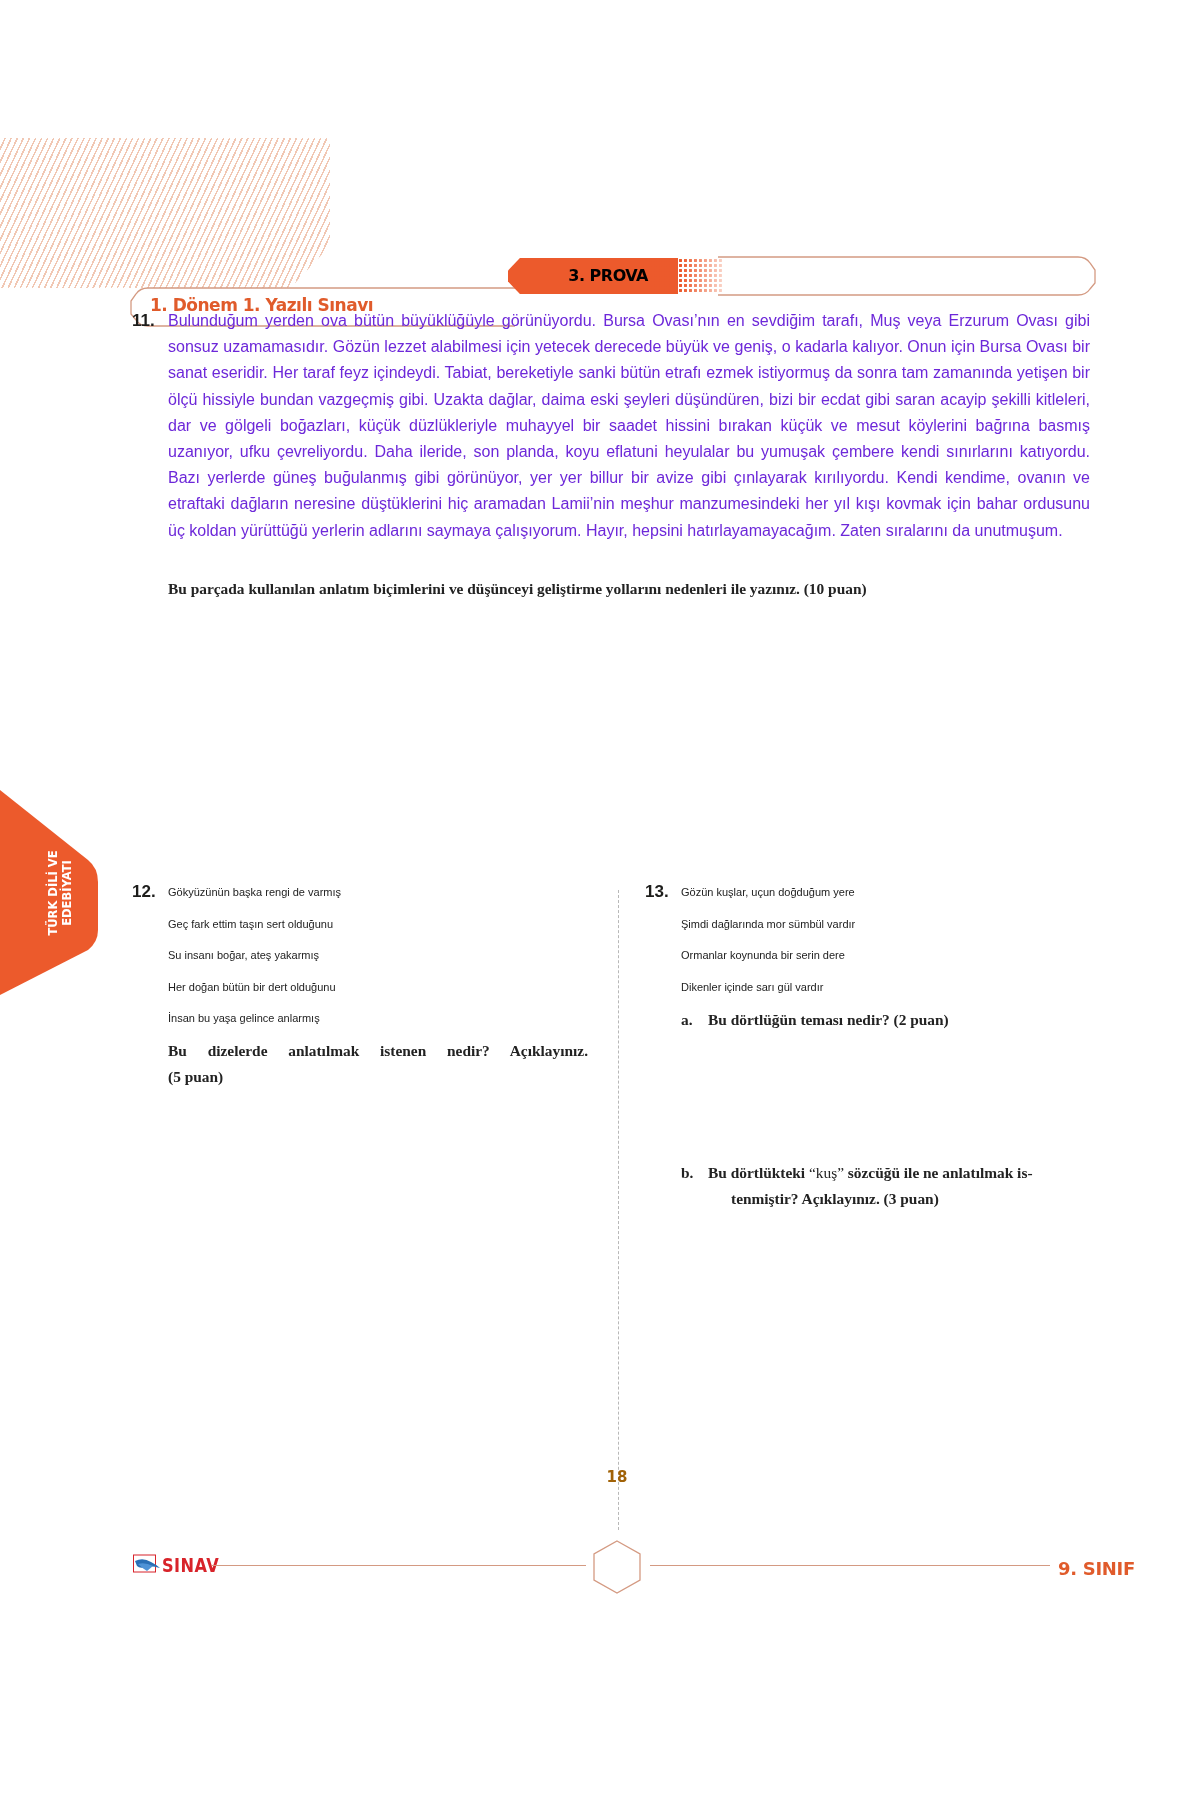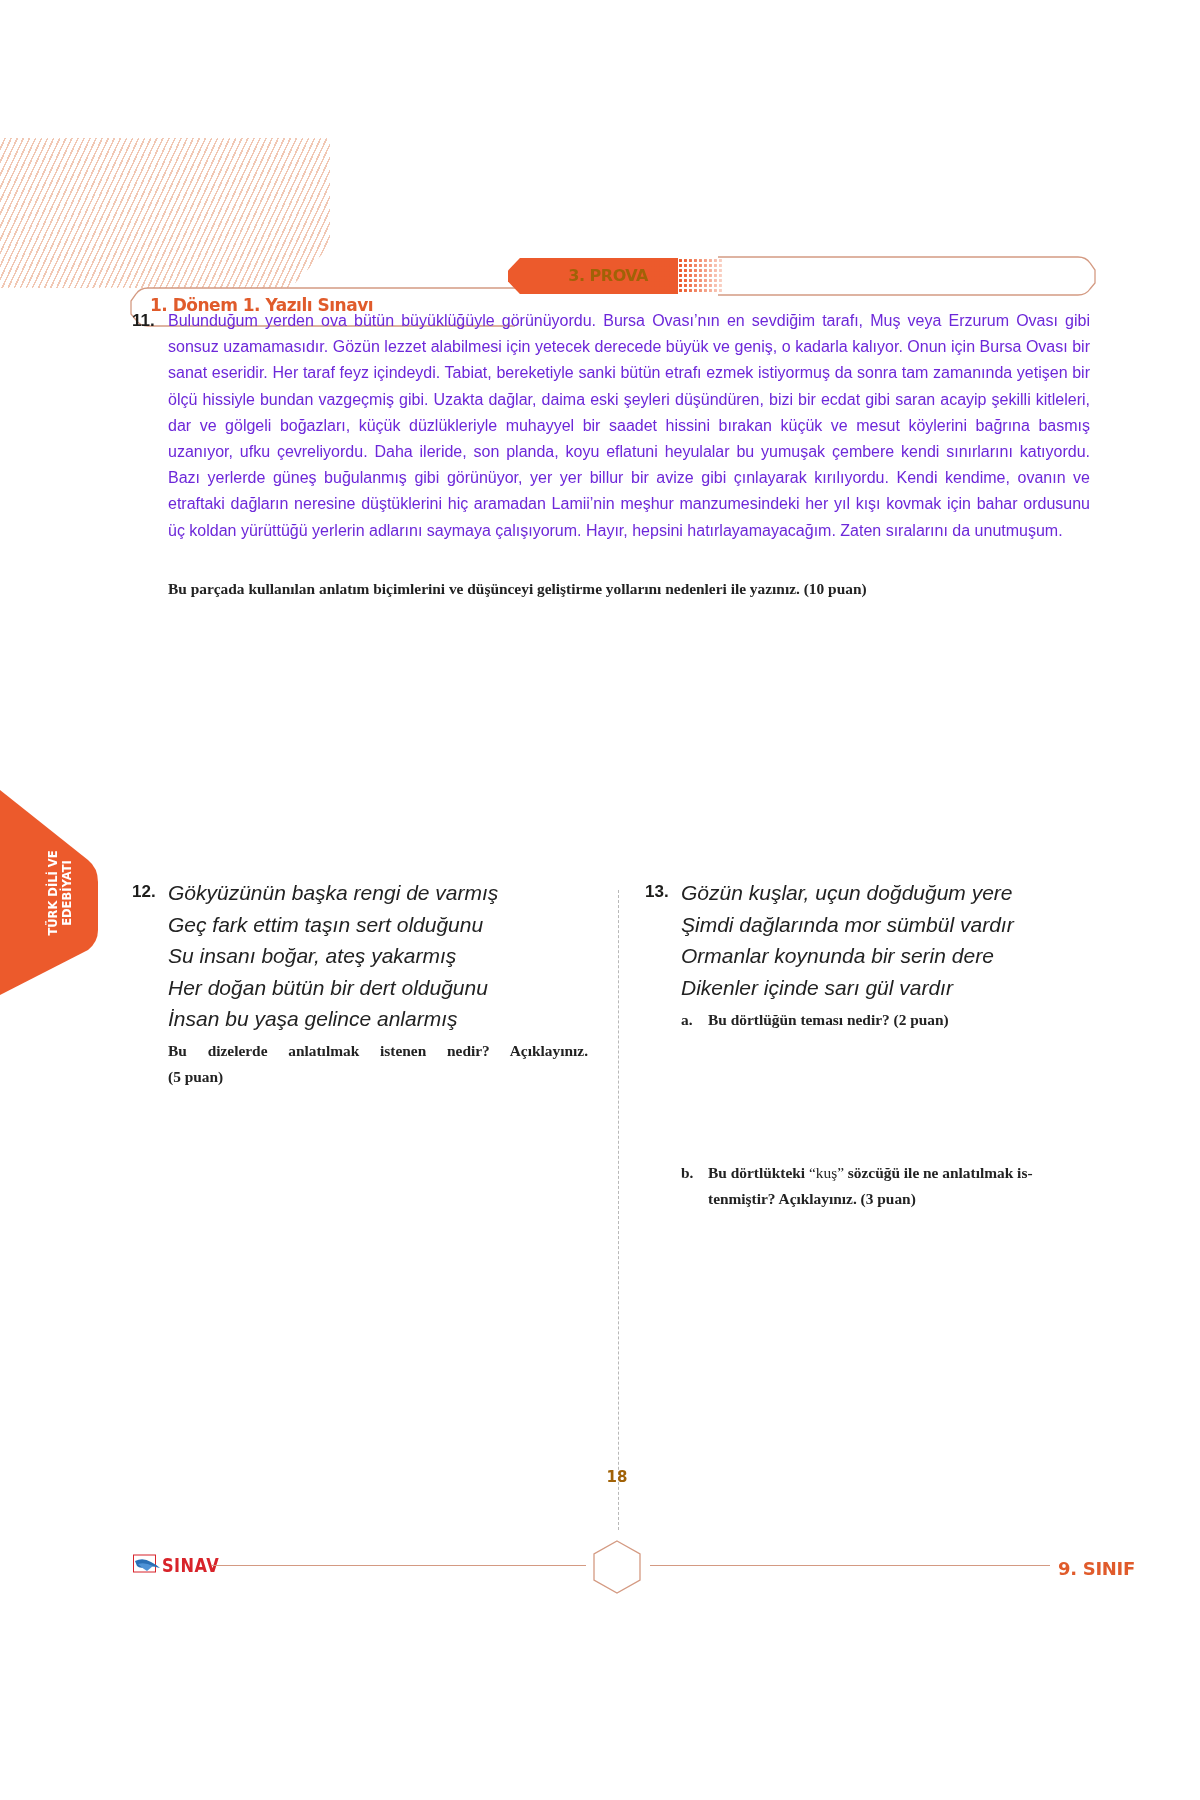--- a/index.html
+++ b/index.html
@@ -19,34 +19,34 @@
                font-size:17px; color:#e05b2b; letter-spacing:-0.5px; white-space:nowrap; }
   .prova { position:absolute; left:508px; top:258px; width:215px; height:36px; }
   .prova-pill { position:absolute; left:0; top:0; width:170px; height:36px; background:#ec5a2c;
                 border-radius:12px 0 0 12px; clip-path: polygon(7% 0, 100% 0, 100% 100%, 7% 100%, 0 65%, 0 35%); }
   .prova-dots { position:absolute; left:140px; top:0; width:75px; height:36px;
                 background-image: radial-gradient(circle, #ec5a2c 1.4px, transparent 1.6px);
                 background-size:5px 5px;
                 -webkit-mask-image: linear-gradient(90deg, #000 0%, #000 45%, rgba(0,0,0,0.25) 100%);
                 mask-image: linear-gradient(90deg, #000 0%, #000 45%, rgba(0,0,0,0.25) 100%); }
   .prova-label { position:absolute; left:0; top:8px; width:150px; text-align:right; font-family:"DejaVu Sans", sans-serif;
-                 font-weight:bold; font-size:16px; color:#a16207; letter-spacing:-0.5px; padding-right:10px; box-sizing:border-box; }
+                 font-weight:bold; font-size:16px; color:#000000; letter-spacing:-0.5px; padding-right:10px; box-sizing:border-box; }
 
   
   .qnum { position:absolute; font-weight:bold; font-size:17px; color:#1d1d1b; }
   .para { position:absolute; font-size:16px; line-height:26.2px; color:#6d28d9; text-align:justify; }
   .bold-q { position:absolute; font-weight:bold; font-size:15.4px; line-height:26px; color:#222;font-family:Liberation Serif, serif; }
 
   
   .side-tab { position:absolute; left:0; top:790px; width:98px; height:205px; }
   .side-tab-text { position:absolute; left:46px; top:893px; transform-origin:0 0; transform:rotate(-90deg) translate(-50%, 0);
                    font-family:"DejaVu Sans", sans-serif; font-weight:bold; color:#ffffff; font-size:11.5px;
                    line-height:14px; text-align:center; white-space:nowrap; }
 
-  .verse { position:absolute; font-size:21px; line-height:31.5px; color:#222;font-style:italic; }
+  .verse { position:absolute; font-size:11px; line-height:31.5px; color:#222; }
   .divider { position:absolute; left:618px; top:890px; width:0; height:640px; border-left:1.5px dashed #b8b8b8; }
 
   
   .footer-line { position:absolute; top:1565px; height:1px; background:#d49a82; }
   .hex { position:absolute; left:592px; top:1540px; width:50px; height:54px; }
   .hex-num { position:absolute; left:592px; top:1468px; width:50px; text-align:center; font-family:"DejaVu Sans", sans-serif;
              font-weight:bold; font-size:15px; color:#a16207; }
   .grade { position:absolute; left:1058px; top:1558px; font-family:"DejaVu Sans", sans-serif; font-weight:bold; font-size:18px; color:#e05b2b; letter-spacing:-0.3px; }
   .logo { position:absolute; left:133px; top:1553px; }
   .logo-text { position:absolute; left:162px; top:1554px; font-family:"DejaVu Sans", sans-serif; font-weight:bold; font-size:19px; color:#d8232a; letter-spacing:0.5px; transform:scaleX(0.85); transform-origin:0 0; }
@@ -107,21 +107,21 @@
   <div>Ormanlar koynunda bir serin dere</div>
   <div>Dikenler içinde sarı gül vardır</div>
 </div>
 <div class="bold-q" style="left:681px; top:1007px;">a.</div>
 <div class="bold-q" style="left:708px; top:1007px;">Bu dörtlüğün teması nedir? (2 puan)</div>
 
 <div class="bold-q" style="left:681px; top:1160px;">b.</div>
 <div class="bold-q" style="left:708px; top:1160px; width:394px; white-space:nowrap;">
   <span>Bu dörtlükteki </span><span style="font-weight:normal;margin-top:32px;">“kuş”</span><span> sözcüğü ile ne anlatılmak is-</span>
 </div>
-<div class="bold-q" style="left:708px; top:1186px;text-align:center;">tenmiştir? Açıklayınız. (3 puan)</div>
+<div class="bold-q" style="left:731px; top:1186px;text-align:center;">tenmiştir? Açıklayınız. (3 puan)</div>
 
 <svg class="logo" width="28" height="22" viewBox="0 0 28 22">
   <rect x="0.5" y="2" width="22" height="17" fill="#ffffff" stroke="#d8232a" stroke-width="1"></rect>
   <path d="M2 8 Q10 4 18 9 Q24 12 27 15 Q18 12 12 14 Q7 16 4 13 Z" fill="#2a6fb5"></path>
   <path d="M5 11 Q12 9 20 13 L14 18 Q9 15 5 11 Z" fill="#4f93d6"></path>
 </svg>
 <div class="logo-text">SINAV</div>
 <div class="footer-line" style="left:212px; width:374px;"></div>
 <svg class="hex" viewBox="0 0 50 54">
   <path d="M25 1 L48 14 L48 40 L25 53 L2 40 L2 14 Z" fill="#ffffff" stroke="#d49a82" stroke-width="1.3"></path>

